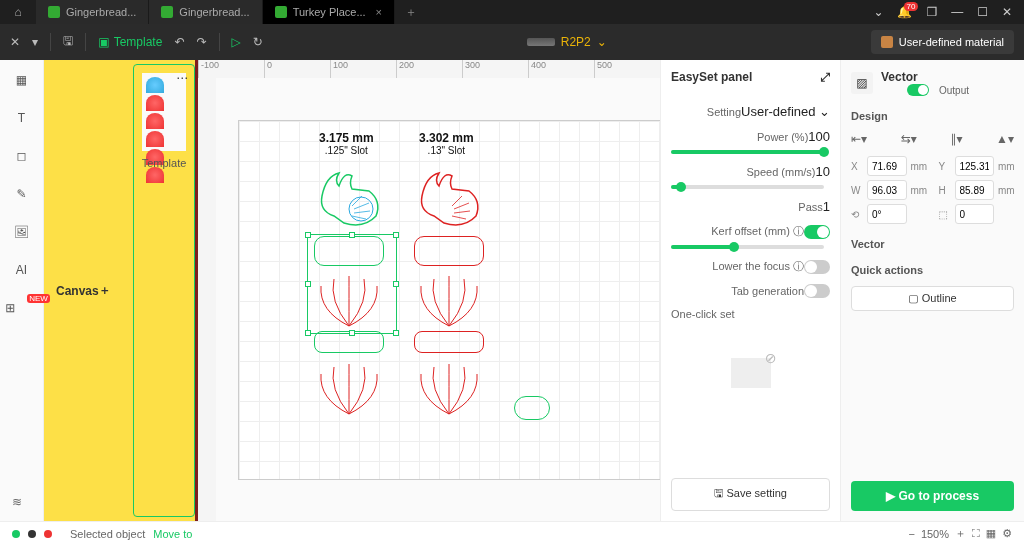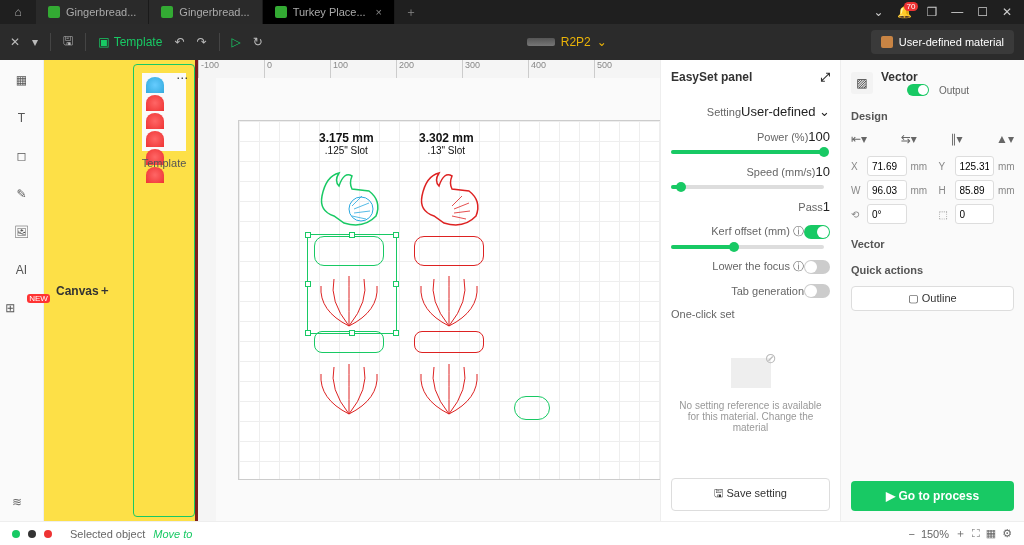--- a/index.html
+++ b/index.html
@@ -96,21 +96,21 @@
 .coord-grid { display: grid; grid-template-columns: 12px 1fr 16px; gap: 4px 4px; align-items: center; font-size: 10px; color: #888; }
 .coord-grid input { width: 100%; border: 1px solid #ddd; border-radius: 3px; padding: 2px 4px; font-size: 10px; height: 20px; }
 .coord-pair { display: grid; grid-template-columns: 1fr 1fr; gap: 12px; }
 .wide-btn { border: 1px solid #ddd; background: #fff; border-radius: 4px; padding: 5px 0; text-align: center; cursor: pointer; font-size: 11px; }
 .process-btn { margin-top: auto; background: #18c964; color: #fff; padding: 8px 0; text-align: center; border-radius: 4px; font-weight: 600; cursor: pointer; }
 
 
 .status { position: absolute; bottom: 0; left: 0; right: 0; height: 24px; background: #fff; border-top: 1px solid #eee; display: flex; align-items: center; padding: 0 12px; gap: 8px; font-size: 11px; color: #666; }
 .status .dot { width: 8px; height: 8px; border-radius: 50%; }
 .status .d-green { background: #18c964; } .status .d-black { background: #333; } .status .d-red { background: #e33; }
-.status .move { color: #18c964; font-style: italic; }
+.status .move { color: #18c964; }
 .status .spacer { flex: 1; }
 .status .zoom { display: flex; align-items: center; gap: 6px; }
 .layers-btn { position: absolute; bottom: 30px; left: 12px; width: 20px; height: 20px; color: #666; cursor: pointer; }
 </style>
 </head>
 <body>
 
 <div class="titlebar">
   <div class="home-icon">⌂</div>
   <div class="tab">
@@ -372,21 +372,20 @@
       </div>
     <div class="row">
         <span>Tab generation</span>
         <div class="toggle">
           <div class="knob"></div>
         </div>
       </div>
     <div style="font-size:11px;color:#666">One-click set</div>
     <div class="one-click">
       <div class="shapes"></div>
-      <div>No setting reference is available for this material. Change the material</div>
     </div>
     <div class="save-btn">🖫 <span>Save setting</span></div>
   </div>
 
   <div class="props">
     <div class="head">
       <div class="layer-icon">▨</div>
       <div>
         <div style="font-weight:700">Vector</div>
         <div class="out-row">

